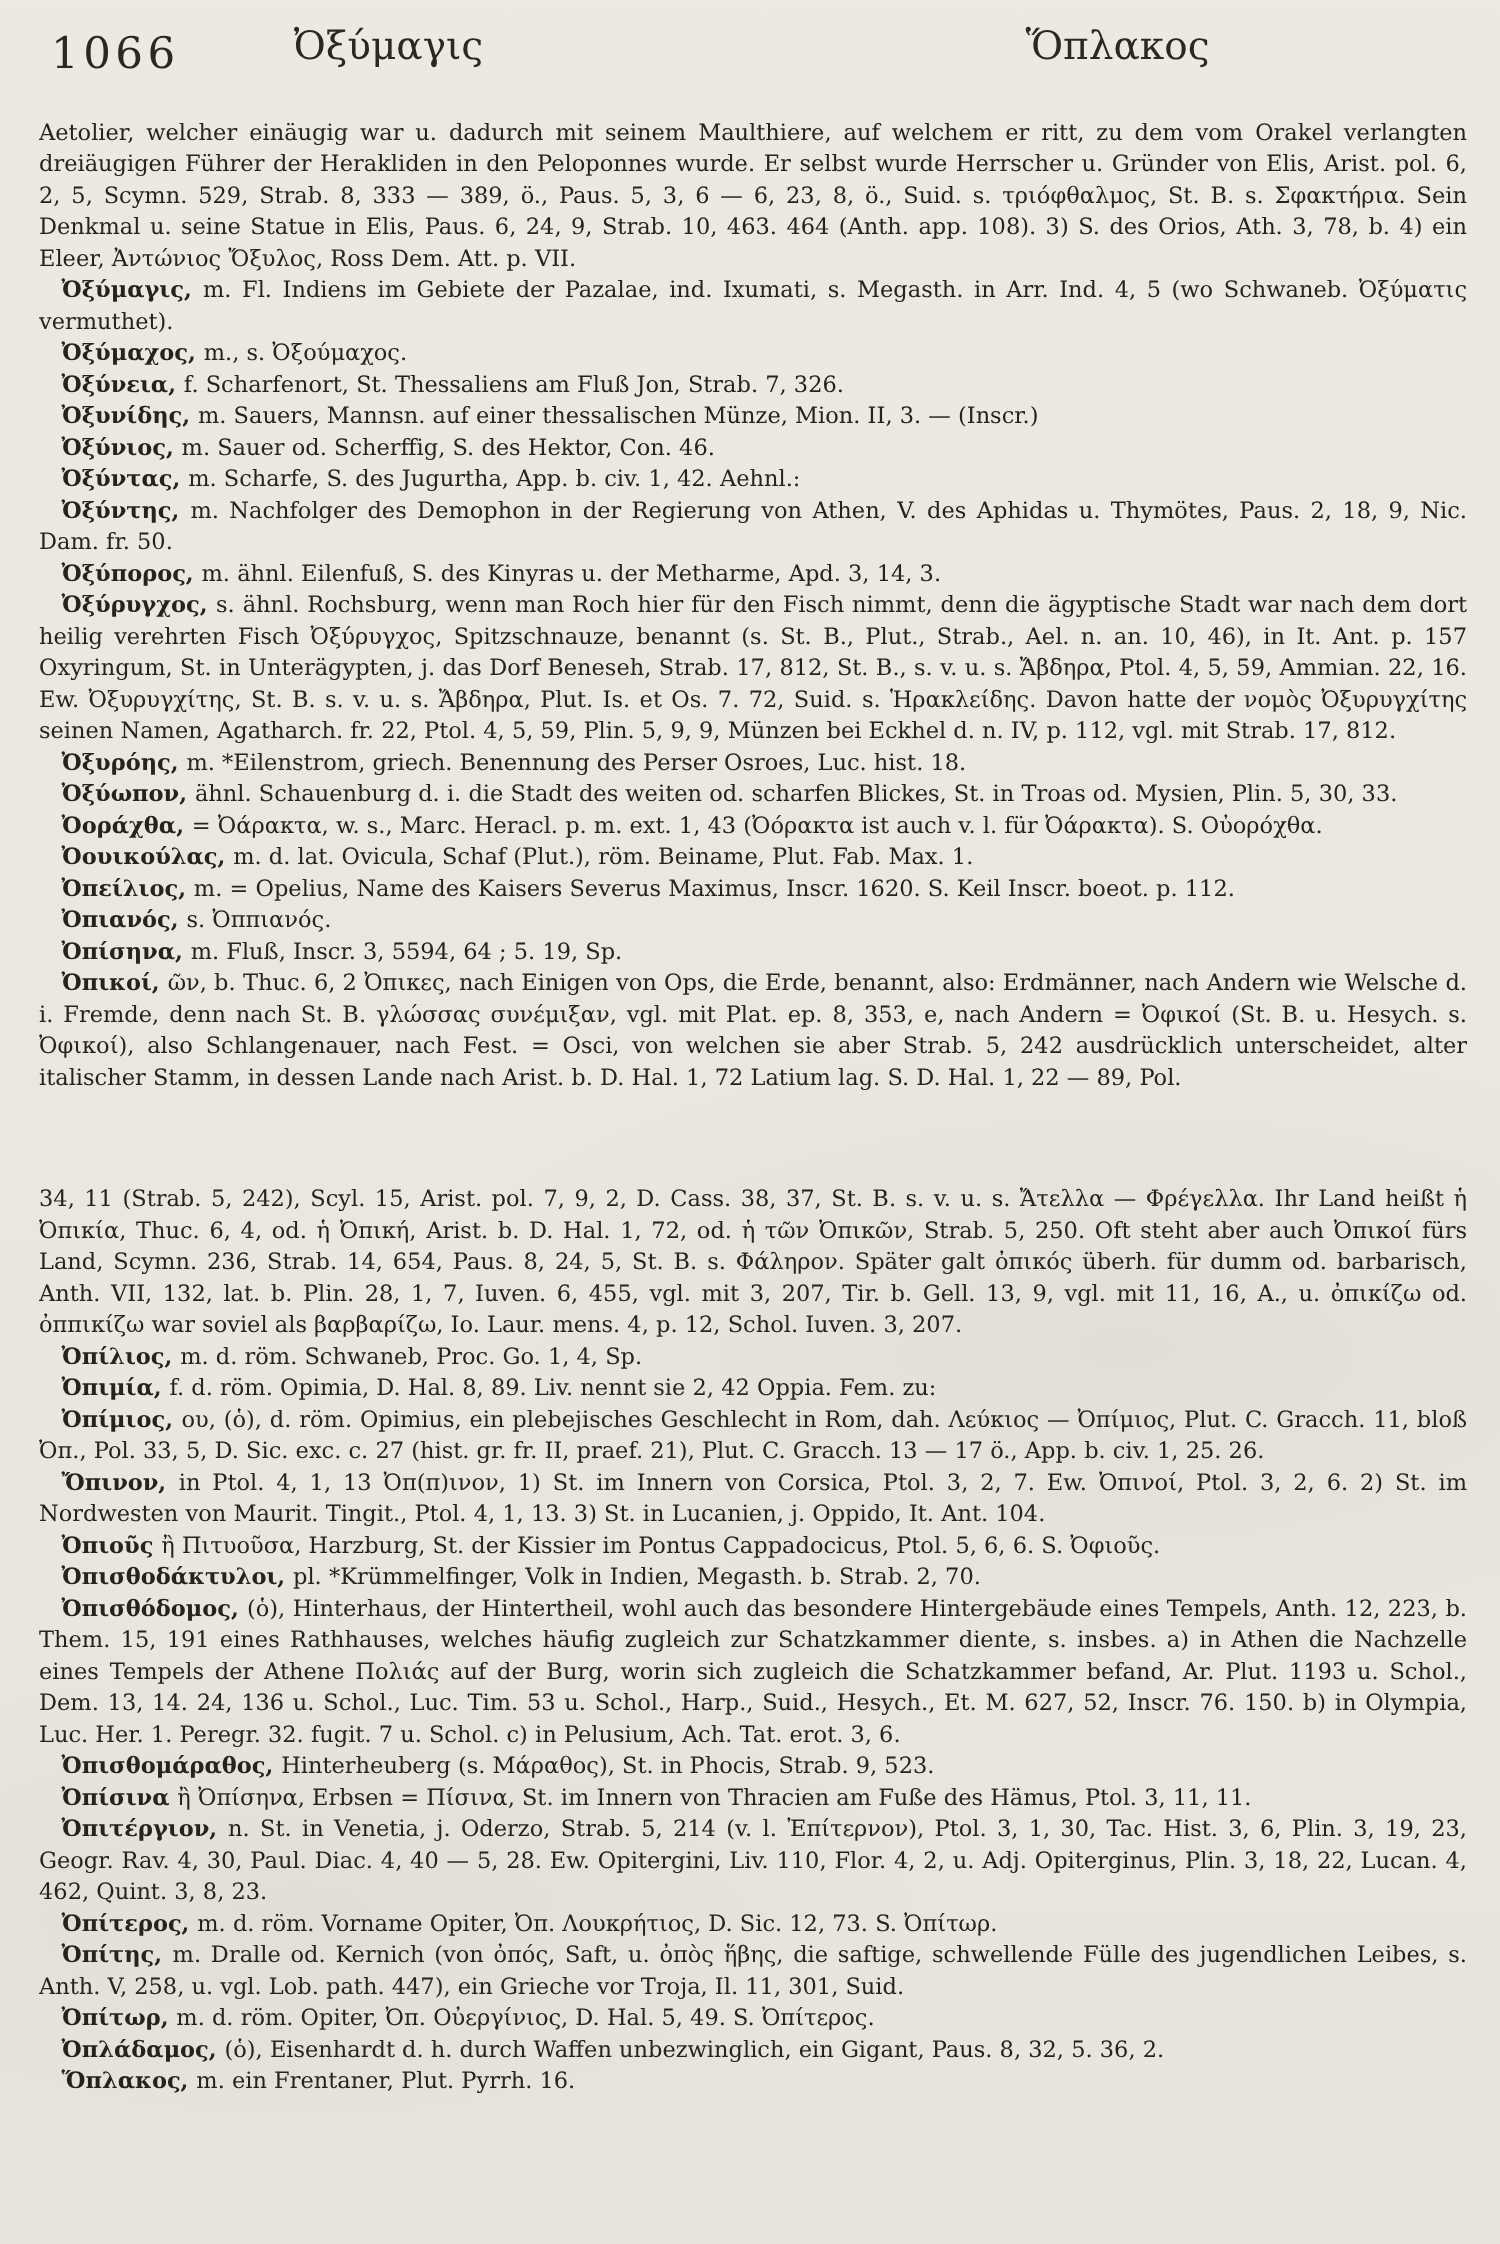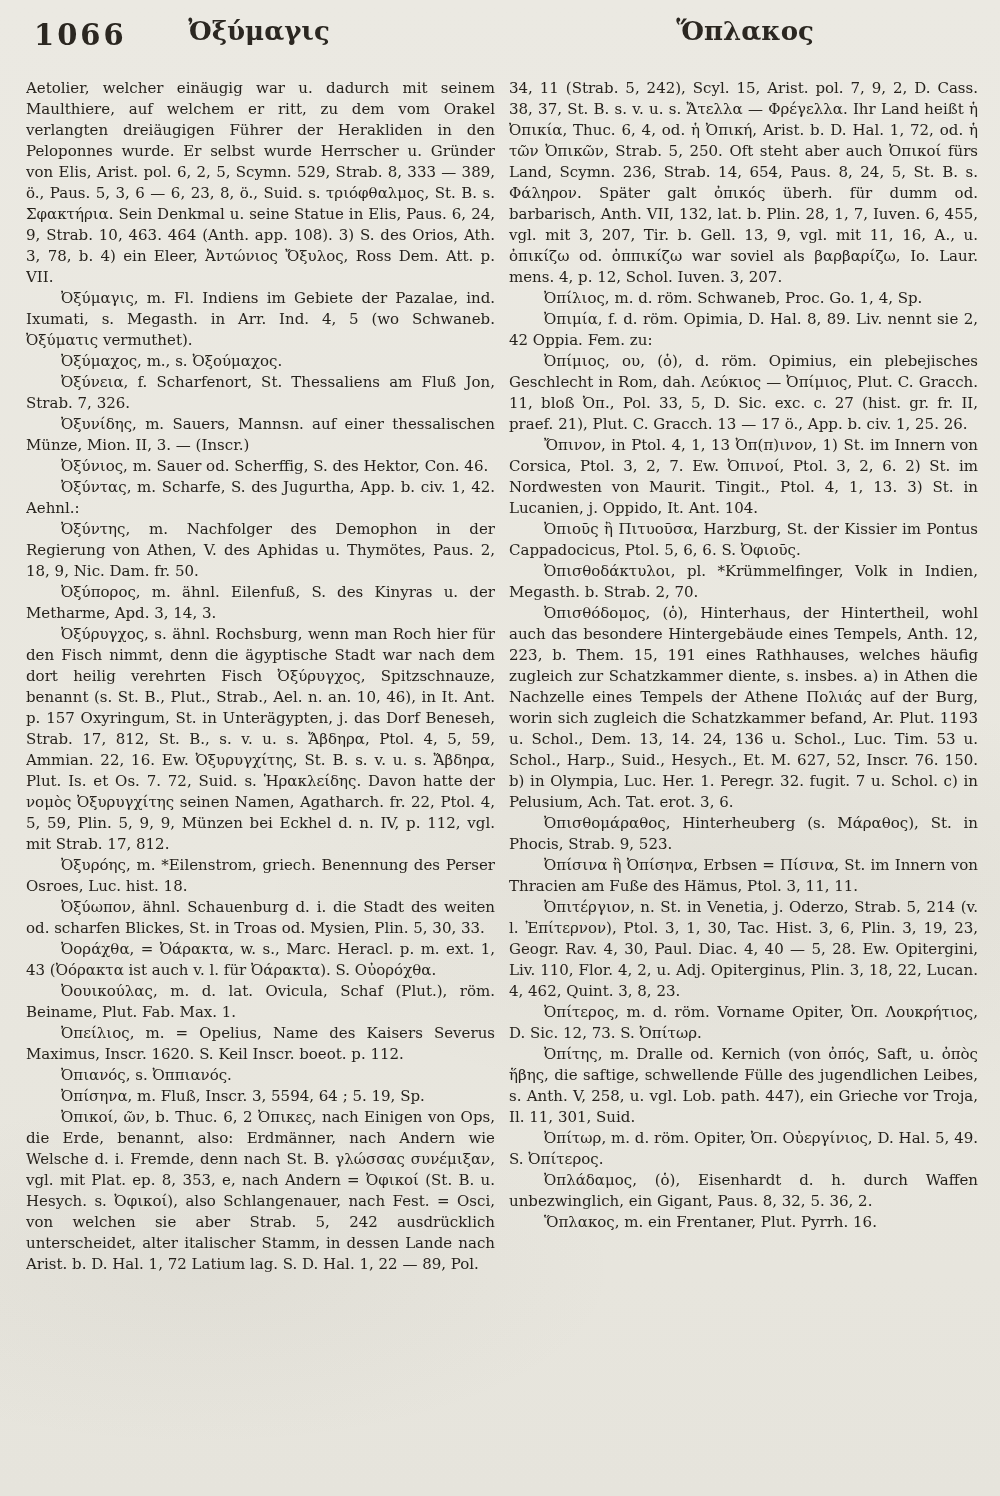--- a/index.html
+++ b/index.html
@@ -12,42 +12,43 @@
   }
   .page{
     box-sizing:border-box;
     width:1000px;height:1496px;
     padding:14px 22px 0 26px;
     background:
       radial-gradient(ellipse 700px 300px at 75% 60%, rgba(120,115,105,0.07), rgba(0,0,0,0) 70%),
       radial-gradient(ellipse 600px 250px at 20% 85%, rgba(120,115,105,0.06), rgba(0,0,0,0) 70%),
       linear-gradient(180deg,#ebe9e2 0%, #e9e7df 55%, #e6e4dc 100%);
   }
-  .pagehead{position:relative;height:58px;font-weight:bold;}
+  .pagehead{position:relative;height:58px;}
   .pagenum{
     position:absolute;left:8px;top:4px;
     font-size:29px;letter-spacing:3px;color:#2b2721;
   }
   .rh{position:absolute;top:2px;font-size:26px;color:#2b2721;}
   .rh-left{left:0;width:466px;text-align:center;}
   .rh-right{right:0;width:466px;text-align:center;}
   .columns{
     display:flex;gap:14px;
     height:1408px;overflow:hidden;
     margin-top:6px;
+    flex-direction:column;
   }
   .col{
     flex:1 1 0;min-width:0;
     text-align:justify;
     font-size:15px;line-height:21px;
     color:#26221c;
   }
   .entry{margin:0;text-indent:15px;}
   .entry.cont{text-indent:0;}
-  .lemma{font-weight:normal;margin-left:20px;}
+  .lemma{font-weight:bold;}
 </style>
 </head>
 <body>
 
 <div class="page">
   <div class="pagehead">
     <div class="pagenum">1066</div>
     <div class="rh rh-right">Ὅπλακος</div>
     <div class="rh rh-left">Ὀξύμαγις</div>
   </div>

